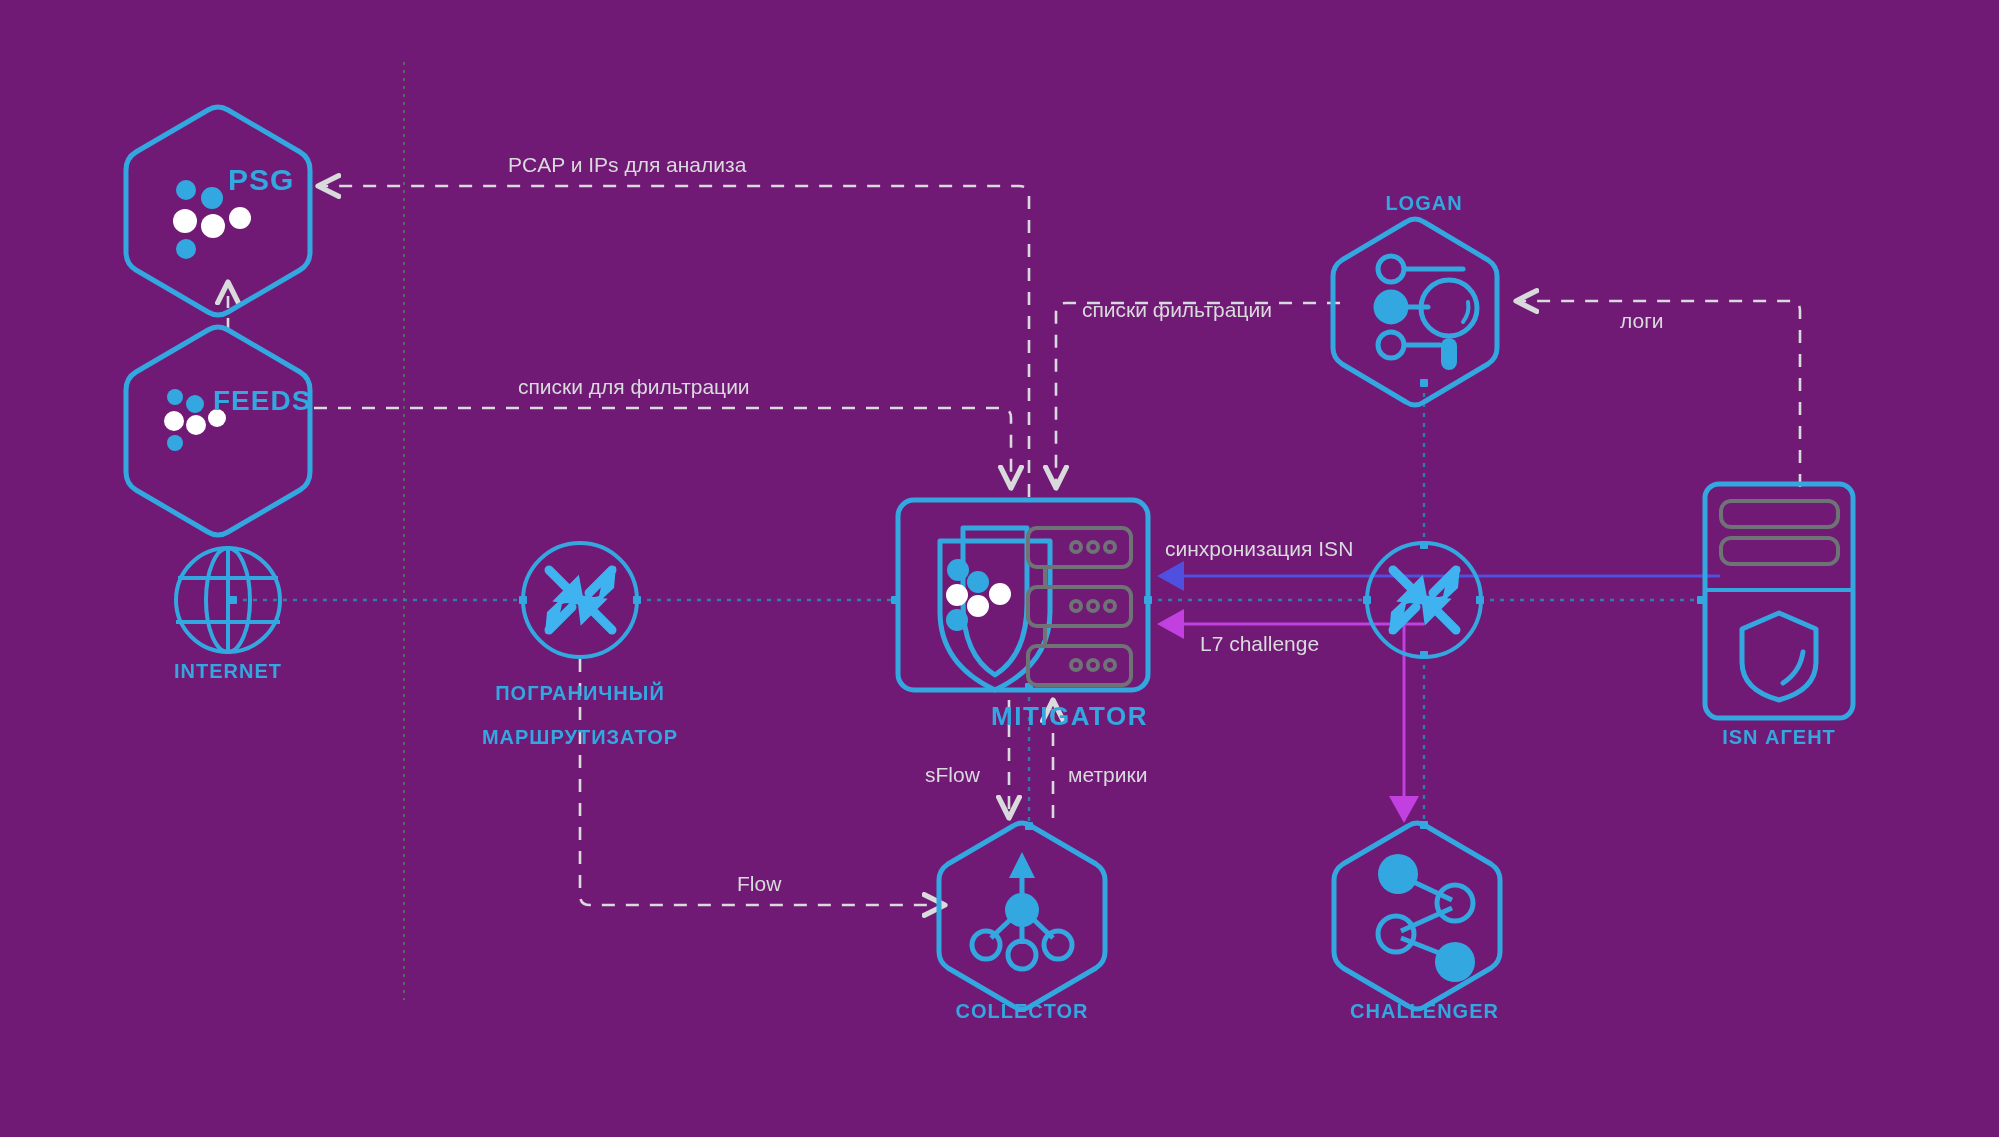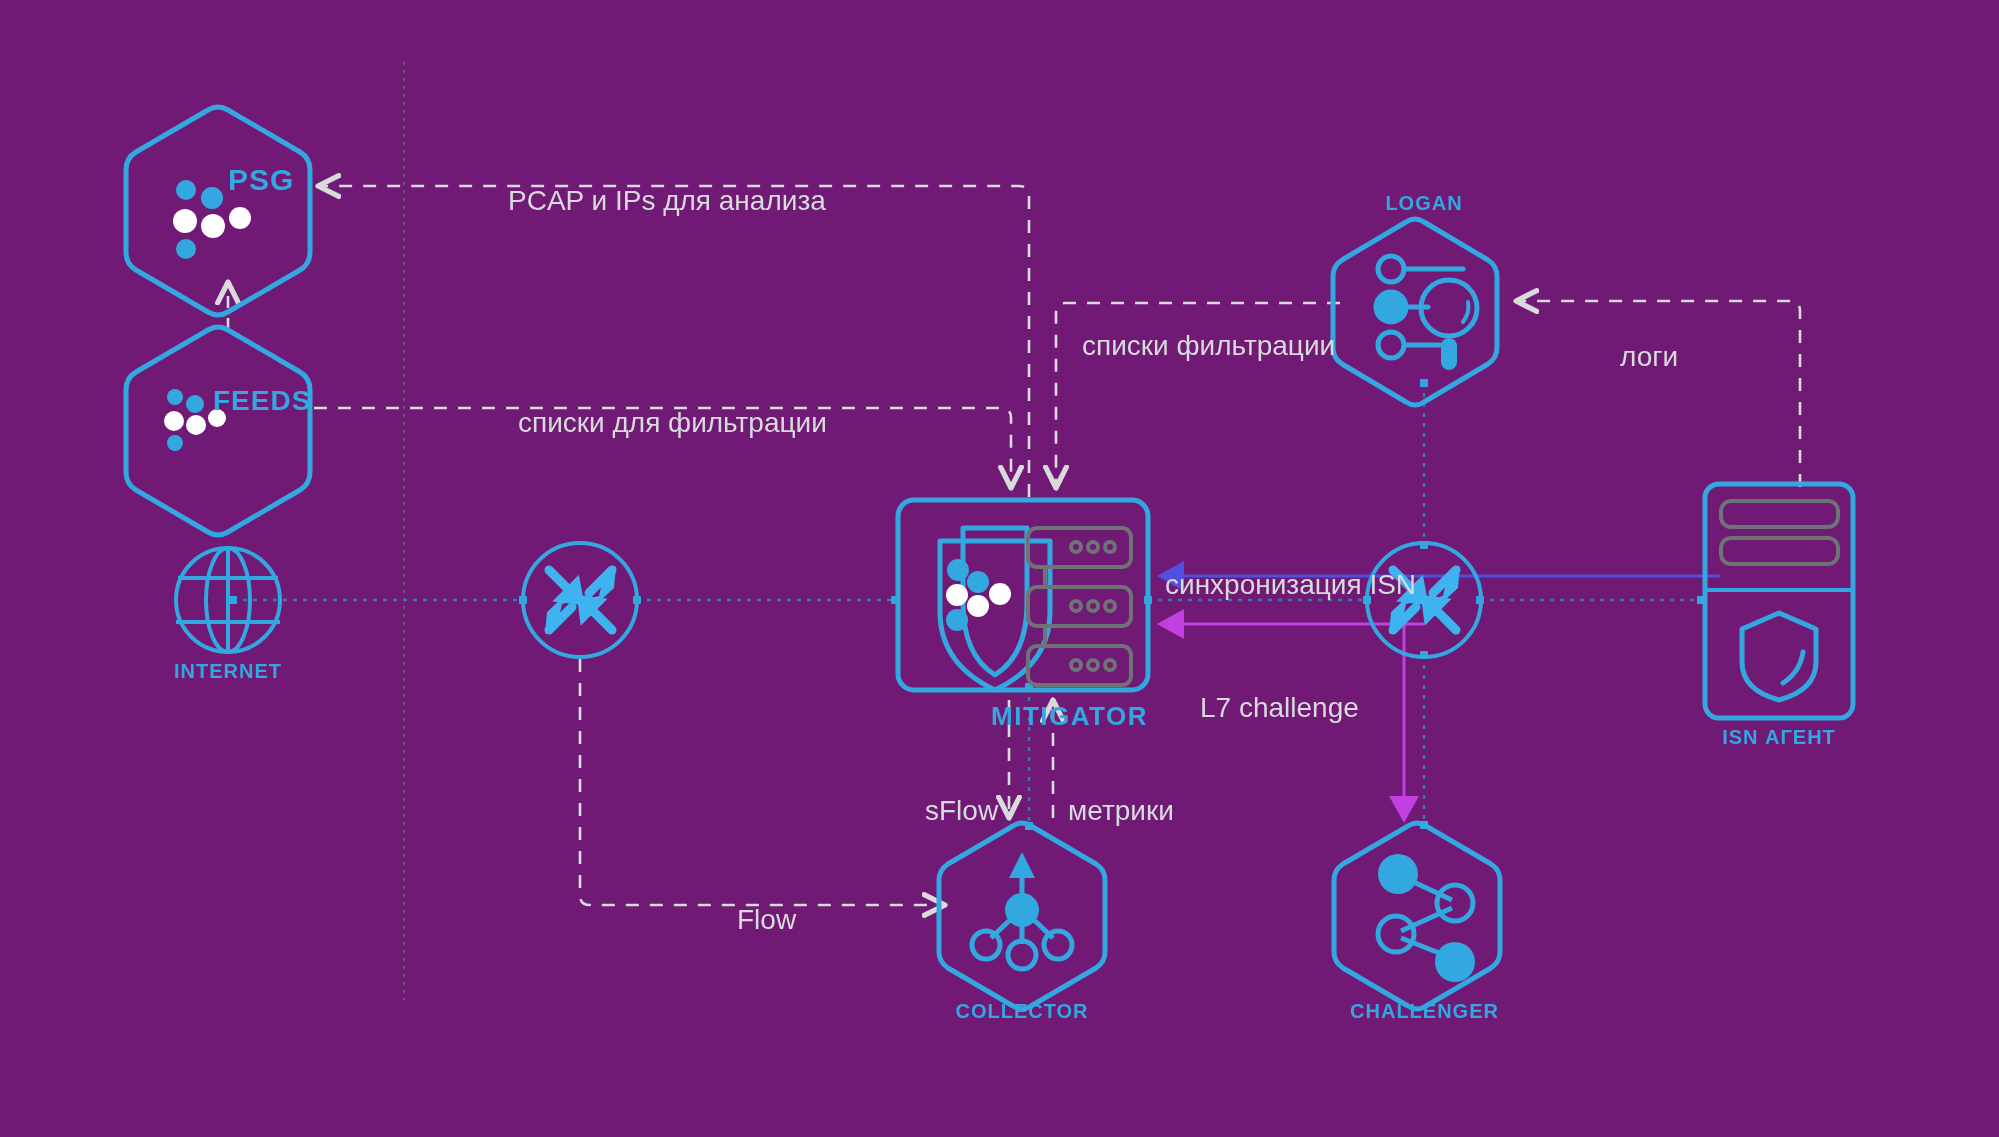--- a/index.html
+++ b/index.html
@@ -9,21 +9,21 @@
   }
   #stage{position:relative;width:1999px;height:1137px;background:#701a75;}
   svg.layer{position:absolute;left:0;top:0;width:1999px;height:1137px;}
   .node-label{
     position:absolute;color:#33a8e0;font-weight:bold;letter-spacing:1px;
     text-align:center;font-size:20px;line-height:22px;white-space:pre-line;
     text-transform:uppercase;
   }
   .mitigator-label{font-size:26px;letter-spacing:1.5px;text-align:right;}
   .edge-label{
-    position:absolute;color:#d8dadc;font-size:28px;white-space:nowrap;margin-top:32px;
+    position:absolute;color:#d8dadc;font-size:21px;white-space:nowrap;
   }
   .brand{
     position:absolute;color:#33a8e0;font-weight:bold;font-size:30px;letter-spacing:1px;
   }
 </style>
 </head>
 <body>
 
 <div id="stage">
 
@@ -243,34 +243,38 @@
         <circle cx="1455" cy="962" r="20" fill="#33a8e0" stroke="none"></circle>
       </g>
     </g>
   </svg>
 
   <div class="brand" style="left:228px;top:163px;">PSG</div>
   <div class="brand" style="left:213px;top:385px;font-size:28px;">FEEDS</div>
 
   <div class="node-label" style="left:128px;top:660px;width:200px;">INTERNET</div>
 
+  <div class="node-label" style="left:450px;top:660px;width:260px;">
+    <span>ПОГРАНИЧНЫЙ</span><br>
+    <span>МАРШРУТИЗАТОР</span>
+  </div>
 
   <div class="node-label mitigator-label" style="left:898px;top:705px;width:250px;">MITIGATOR</div>
 
   <div class="node-label" style="left:1324px;top:192px;width:200px;">LOGAN</div>
 
   <div class="node-label" style="left:1679px;top:726px;width:200px;">ISN АГЕНТ</div>
 
   <div class="node-label" style="left:922px;top:1000px;width:200px;">COLLECTOR</div>
 
   <div class="node-label" style="left:1322px;top:1000px;width:205px;">CHALLENGER</div>
 
   <div class="edge-label" style="left:508px;top:153px;">PCAP и IPs для анализа</div>
   <div class="edge-label" style="left:518px;top:375px;text-align:right;">списки для фильтрации</div>
   <div class="edge-label" style="left:1082px;top:298px;">списки фильтрации</div>
   <div class="edge-label" style="left:1620px;top:309px;">логи</div>
   <div class="edge-label" style="left:1165px;top:537px;">синхронизация ISN</div>
-  <div class="edge-label" style="left:1200px;top:660px;">L7 challenge</div>
+  <div class="edge-label" style="left:1200px;top:632px;">L7 challenge</div>
   <div class="edge-label" style="left:925px;top:763px;">sFlow</div>
   <div class="edge-label" style="left:1068px;top:763px;">метрики</div>
   <div class="edge-label" style="left:737px;top:872px;">Flow</div>
 
 </div>
 
 </body></html>

